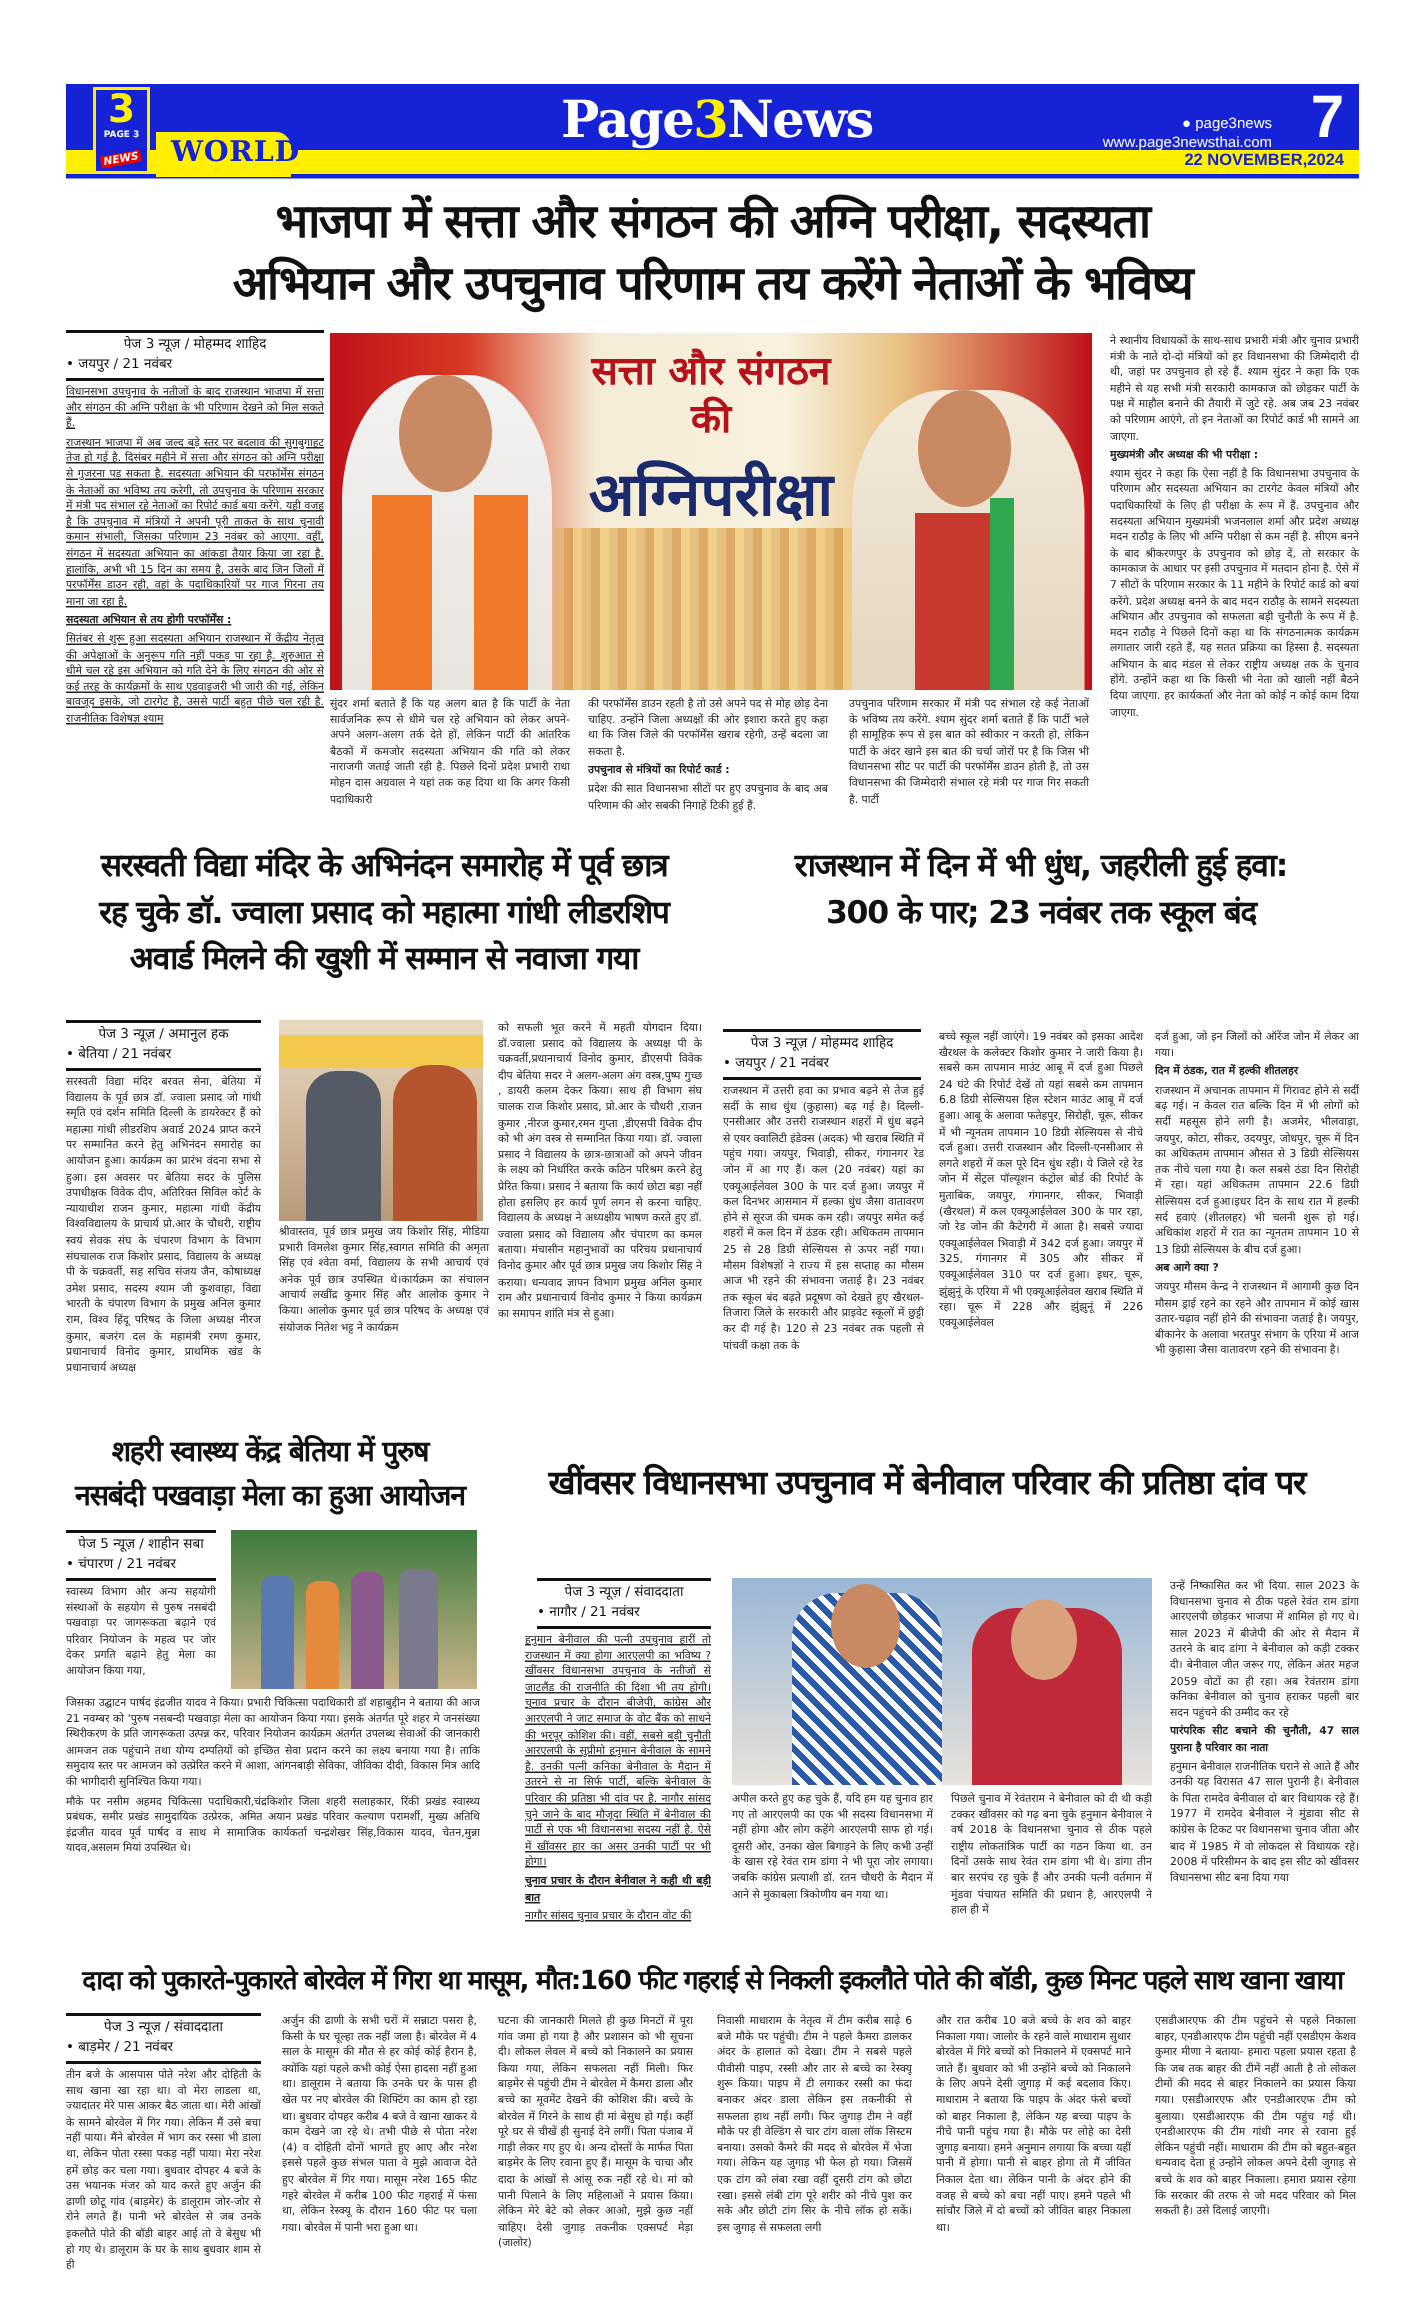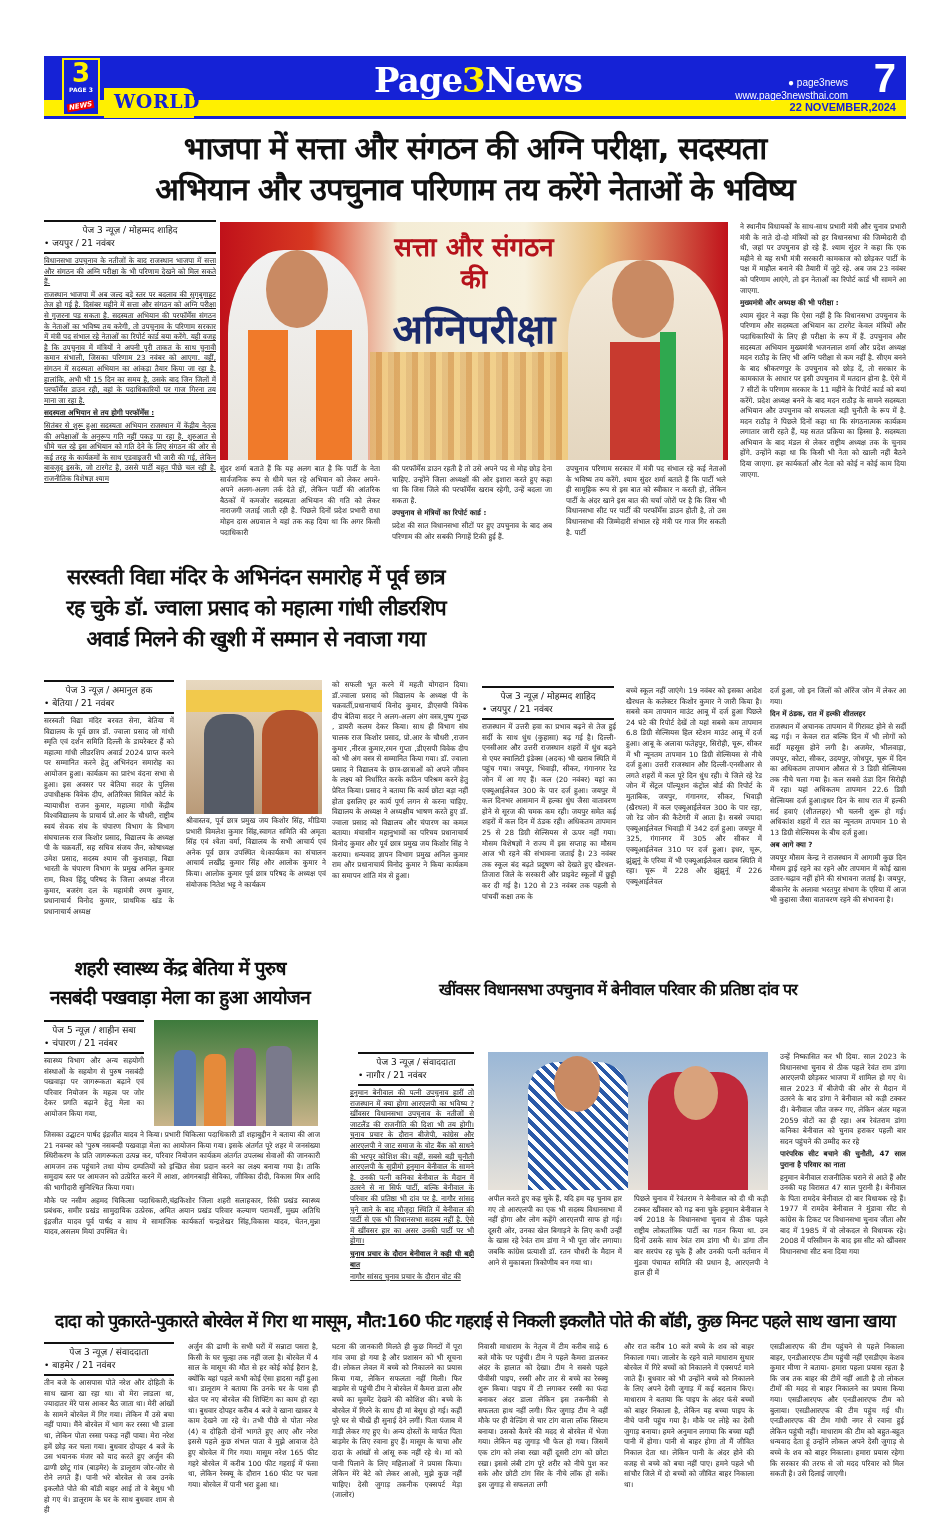--- a/index.html
+++ b/index.html
@@ -115,20 +115,22 @@
     <p>श्याम सुंदर ने कहा कि ऐसा नहीं है कि विधानसभा उपचुनाव के परिणाम और सदस्यता अभियान का टारगेट केवल मंत्रियों और पदाधिकारियों के लिए ही परीक्षा के रूप में हैं. उपचुनाव और सदस्यता अभियान मुख्यमंत्री भजनलाल शर्मा और प्रदेश अध्यक्ष मदन राठौड़ के लिए भी अग्नि परीक्षा से कम नहीं है. सीएम बनने के बाद श्रीकरणपुर के उपचुनाव को छोड़ दें, तो सरकार के कामकाज के आधार पर इसी उपचुनाव में मतदान होना है. ऐसे में 7 सीटों के परिणाम सरकार के 11 महीने के रिपोर्ट कार्ड को बयां करेंगे. प्रदेश अध्यक्ष बनने के बाद मदन राठौड़ के सामने सदस्यता अभियान और उपचुनाव को सफलता बड़ी चुनौती के रूप में है. मदन राठौड़ ने पिछले दिनों कहा था कि संगठनात्मक कार्यक्रम लगातार जारी रहते हैं, यह सतत प्रक्रिया का हिस्सा है. सदस्यता अभियान के बाद मंडल से लेकर राष्ट्रीय अध्यक्ष तक के चुनाव होंगे. उन्होंने कहा था कि किसी भी नेता को खाली नहीं बैठने दिया जाएगा. हर कार्यकर्ता और नेता को कोई न कोई काम दिया जाएगा.</p>
   </div>
 
   <div class="hl" style="left:4px;top:512px;width:424px;">
     <div>सरस्वती विद्या मंदिर के अभिनंदन समारोह में पूर्व छात्र</div>
     <div>रह चुके डॉ. ज्वाला प्रसाद को महात्मा गांधी लीडरशिप</div>
     <div>अवार्ड मिलने की खुशी में सम्मान से नवाजा गया</div>
   </div>
 
   <div class="hl" style="left:442px;top:512px;width:424px;">
+    <div>राजस्थान में दिन में भी धुंध, जहरीली हुई हवा:</div>
+    <div>300 के पार; 23 नवंबर तक स्कूल बंद</div>
   </div>
 
   <div class="byline" style="left:4px;top:630px;width:130px;">
     <span class="c">पेज 3 न्यूज़ / अमानुल हक</span>
     <span>• बेतिया / 21 नवंबर</span>
   </div>
   <div class="col" style="left:4px;top:666px;width:130px;height:260px;">
       <p>सरस्वती विद्या मंदिर बरवत सेना, बेतिया में विद्यालय के पूर्व छात्र डॉ. ज्वाला प्रसाद जो गांधी स्मृति एवं दर्शन समिति दिल्ली के डायरेक्टर हैं को महात्मा गांधी लीडरशिप अवार्ड 2024 प्राप्त करने पर सम्मानित करने हेतु अभिनंदन समारोह का आयोजन हुआ। कार्यक्रम का प्रारंभ वंदना सभा से हुआ। इस अवसर पर बेतिया सदर के पुलिस उपाधीक्षक विवेक दीप, अतिरिक्त सिविल कोर्ट के न्यायाधीश राजन कुमार, महात्मा गांधी केंद्रीय विश्वविद्यालय के प्राचार्य प्रो.आर के चौधरी, राष्ट्रीय स्वयं सेवक संघ के चंपारण विभाग के विभाग संघचालक राज किशोर प्रसाद, विद्यालय के अध्यक्ष पी के चक्रवर्ती, सह सचिव संजय जैन, कोषाध्यक्ष उमेश प्रसाद, सदस्य श्याम जी कुशवाहा, विद्या भारती के चंपारण विभाग के प्रमुख अनिल कुमार राम, विश्व हिंदू परिषद के जिला अध्यक्ष नीरज कुमार, बजरंग दल के महामंत्री रमण कुमार, प्रधानाचार्य विनोद कुमार, प्राथमिक खंड के प्रधानाचार्य अध्यक्ष</p>
     </div>
   <div class="img photo1" style="left:146px;top:630px;width:136px;height:134px;">
@@ -176,21 +178,21 @@
     <div style="position:absolute;left:20px;top:30px;width:22px;height:76px;background:#5a79b0;border-radius:8px 8px 0 0;"></div>
     <div style="position:absolute;left:50px;top:34px;width:22px;height:72px;background:#e58a3a;border-radius:8px 8px 0 0;"></div>
     <div style="position:absolute;left:80px;top:28px;width:22px;height:78px;background:#8c5a8c;border-radius:8px 8px 0 0;"></div>
     <div style="position:absolute;left:112px;top:26px;width:26px;height:80px;background:#7a7a8c;border-radius:8px 8px 0 0;"></div>
   </div>
   <div class="col" style="left:4px;top:1080px;width:276px;height:170px;">
     <p>जिसका उद्घाटन पार्षद इंद्रजीत यादव ने किया। प्रभारी चिकित्सा पदाधिकारी डॉ शहाबुद्दीन ने बताया की आज 21 नवम्बर को 'पुरुष नसबन्दी पखवाड़ा मेला का आयोजन किया गया। इसके अंतर्गत पूरे शहर मे जनसंख्या स्थिरीकरण के प्रति जागरूकता उत्पन्न कर, परिवार नियोजन कार्यक्रम अंतर्गत उपलब्ध सेवाओं की जानकारी आमजन तक पहुंचाने तथा योग्य दम्पतियों को इच्छित सेवा प्रदान करने का लक्ष्य बनाया गया है। ताकि समुदाय स्तर पर आमजन को उत्प्रेरित करने में आशा, आंगनबाड़ी सेविका, जीविका दीदी, विकास मित्र आदि की भागीदारी सुनिश्चित किया गया।</p>
     <p>मौके पर नसीम अहमद चिकित्सा पदाधिकारी,चंद्रकिशोर जिला शहरी सलाहकार, रिंकी प्रखंड स्वास्थ्य प्रबंधक, समीर प्रखंड सामुदायिक उत्प्रेरक, अमित अयान प्रखंड परिवार कल्याण परामर्शी, मुख्य अतिथि इंद्रजीत यादव पूर्व पार्षद व साथ मे सामाजिक कार्यकर्ता चन्द्रशेखर सिंह,विकास यादव, चेतन,मुन्ना यादव,असलम मियां उपस्थित थे।</p>
   </div>
 
-  <div class="hl" style="left:290px;top:924px;width:576px;font-size:16px;">खींवसर विधानसभा उपचुनाव में बेनीवाल परिवार की प्रतिष्ठा दांव पर</div>
+  <div class="hl" style="left:290px;top:924px;width:576px;font-size:22px;">खींवसर विधानसभा उपचुनाव में बेनीवाल परिवार की प्रतिष्ठा दांव पर</div>
   <div class="byline" style="left:318px;top:1002px;width:116px;">
     <span class="c">पेज 3 न्यूज़ / संवाददाता</span>
     <span>• नागौर / 21 नवंबर</span>
   </div>
   <div class="col" style="left:310px;top:1038px;width:124px;height:212px;text-decoration:underline;">
     <p>हनुमान बेनीवाल की पत्नी उपचुनाव हारीं तो राजस्थान में क्या होगा आरएलपी का भविष्य ? खींवसर विधानसभा उपचुनाव के नतीजों से जाटलैंड की राजनीति की दिशा भी तय होगी। चुनाव प्रचार के दौरान बीजेपी, कांग्रेस और आरएलपी ने जाट समाज के वोट बैंक को साधने की भरपूर कोशिश की। वहीं, सबसे बड़ी चुनौती आरएलपी के सुप्रीमो हनुमान बेनीवाल के सामने है. उनकी पत्नी कनिका बेनीवाल के मैदान में उतरने से ना सिर्फ पार्टी, बल्कि बेनीवाल के परिवार की प्रतिष्ठा भी दांव पर है. नागौर सांसद चुने जाने के बाद मौजूदा स्थिति में बेनीवाल की पार्टी से एक भी विधानसभा सदस्य नहीं है. ऐसे में खींवसर हार का असर उनकी पार्टी पर भी होगा।</p>
     <p class="sub">चुनाव प्रचार के दौरान बेनीवाल ने कही थी बड़ी बात</p>
     <p>नागौर सांसद चुनाव प्रचार के दौरान वोट की</p>
   </div>
   <div class="img photo3" style="left:448px;top:1002px;width:280px;height:138px;">

